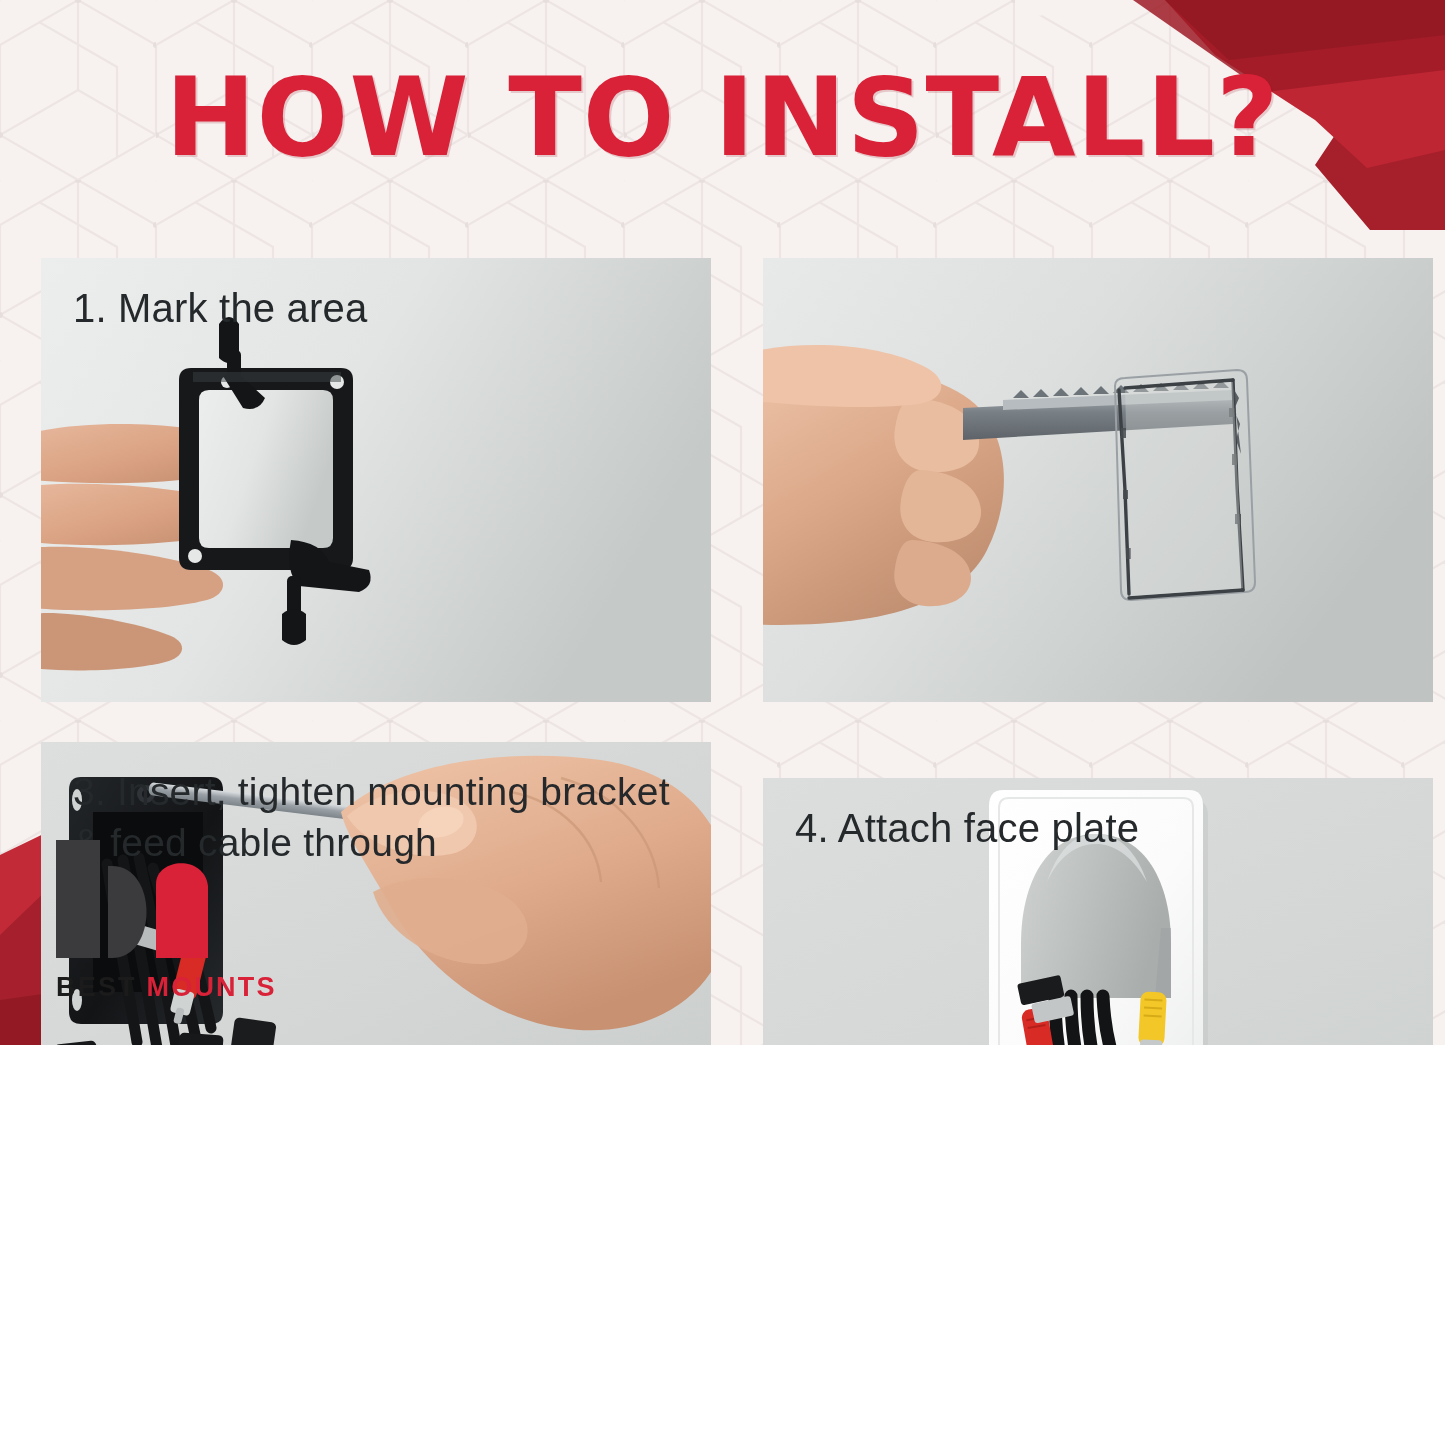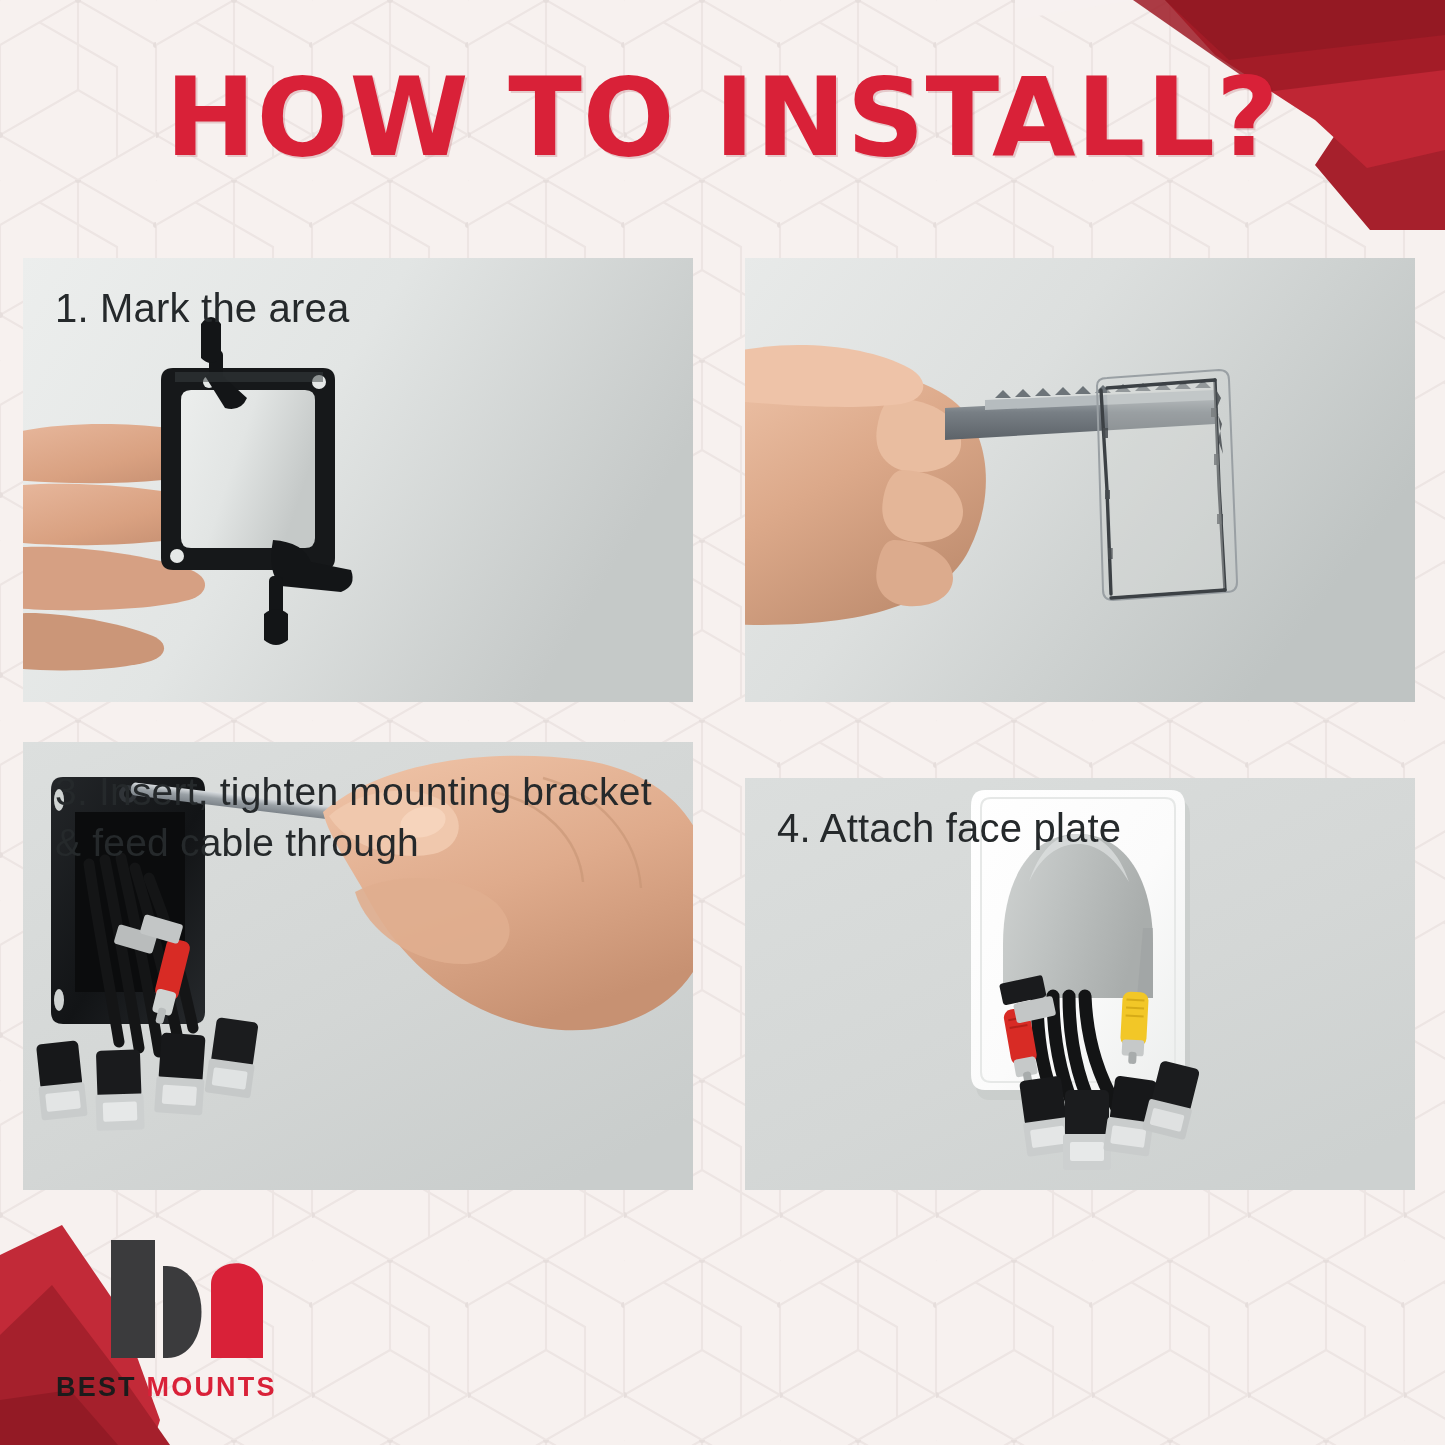--- a/index.html
+++ b/index.html
@@ -3,21 +3,21 @@
 <meta charset="utf-8">
 <style>
   html, body {
     margin: 0;
     padding: 0;
     background: #ffffff;
   }
   .canvas {
     position: relative;
     width: 1445px;
-    height: 1445px;
+    height: 1045px;
     background: #f7f1f0;
     overflow: hidden;
     font-family: "Liberation Sans", sans-serif;
   }
 
   
   .bg-pattern {
     position: absolute;
     inset: 0;
     z-index: 0;
@@ -46,21 +46,21 @@
     font-size: 108px;
     letter-spacing: 1px;
     color: #d92138;
     line-height: 1.12;
     text-shadow: 2px 2px 0 rgba(150,20,35,0.18);
   }
 
   
   .grid {
     position: absolute;
-    left: 23px;
+    left: 41px;
     top: 258px;
     width: 1392px;
     height: 932px;
     display: grid;
     grid-template-columns: 670px 670px;
     grid-template-rows: 444px 448px;
     column-gap: 52px;
     row-gap: 40px;
     z-index: 3;
   }
@@ -93,21 +93,21 @@
   .photo { position: absolute; inset: 0; z-index: 2; }
 
   
   .logo-block {
     position: absolute;
     left: 52px;
     bottom: 42px;
     z-index: 5;
     display: flex;
     flex-direction: column;
-    align-items: flex-end;
+    align-items: flex-start;
   }
   .logo-mark { width: 170px; height: 118px; display: block; }
   .logo-text {
     margin-top: 14px;
     margin-left: 4px;
     font-family: "Liberation Sans", sans-serif;
     font-size: 27px;
     font-weight: bold;
     letter-spacing: 2.2px;
   }

